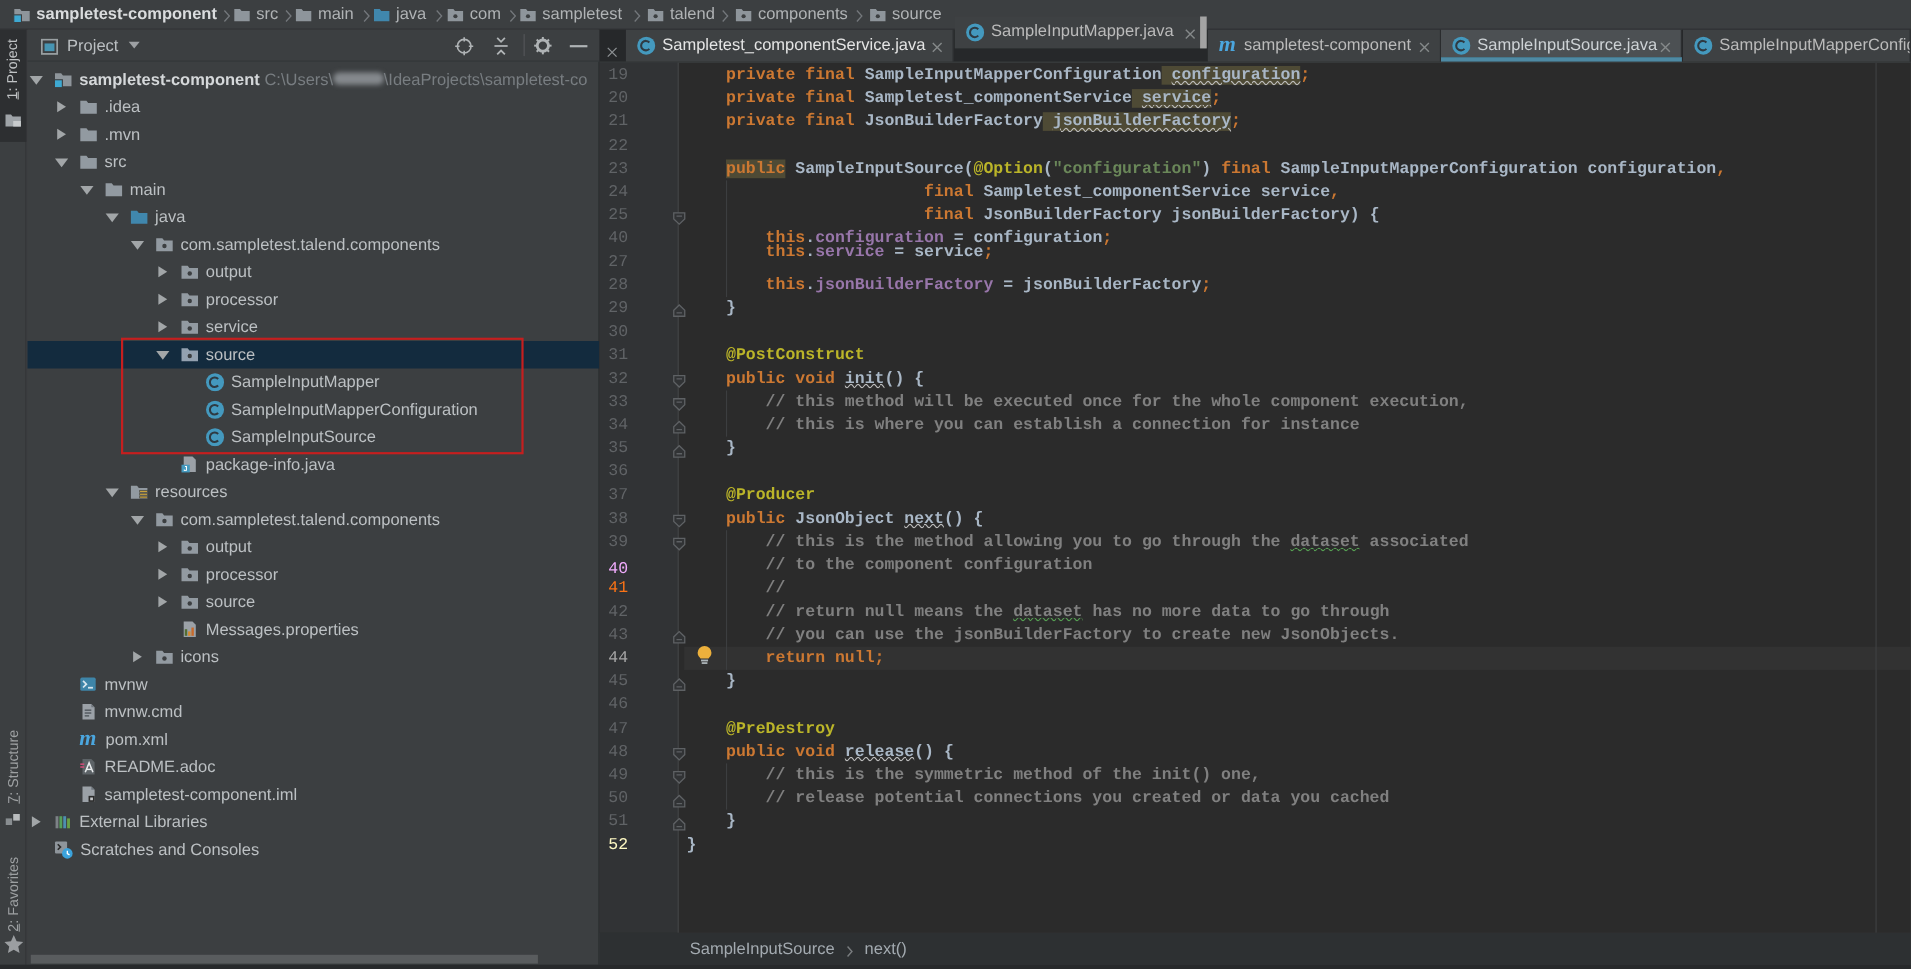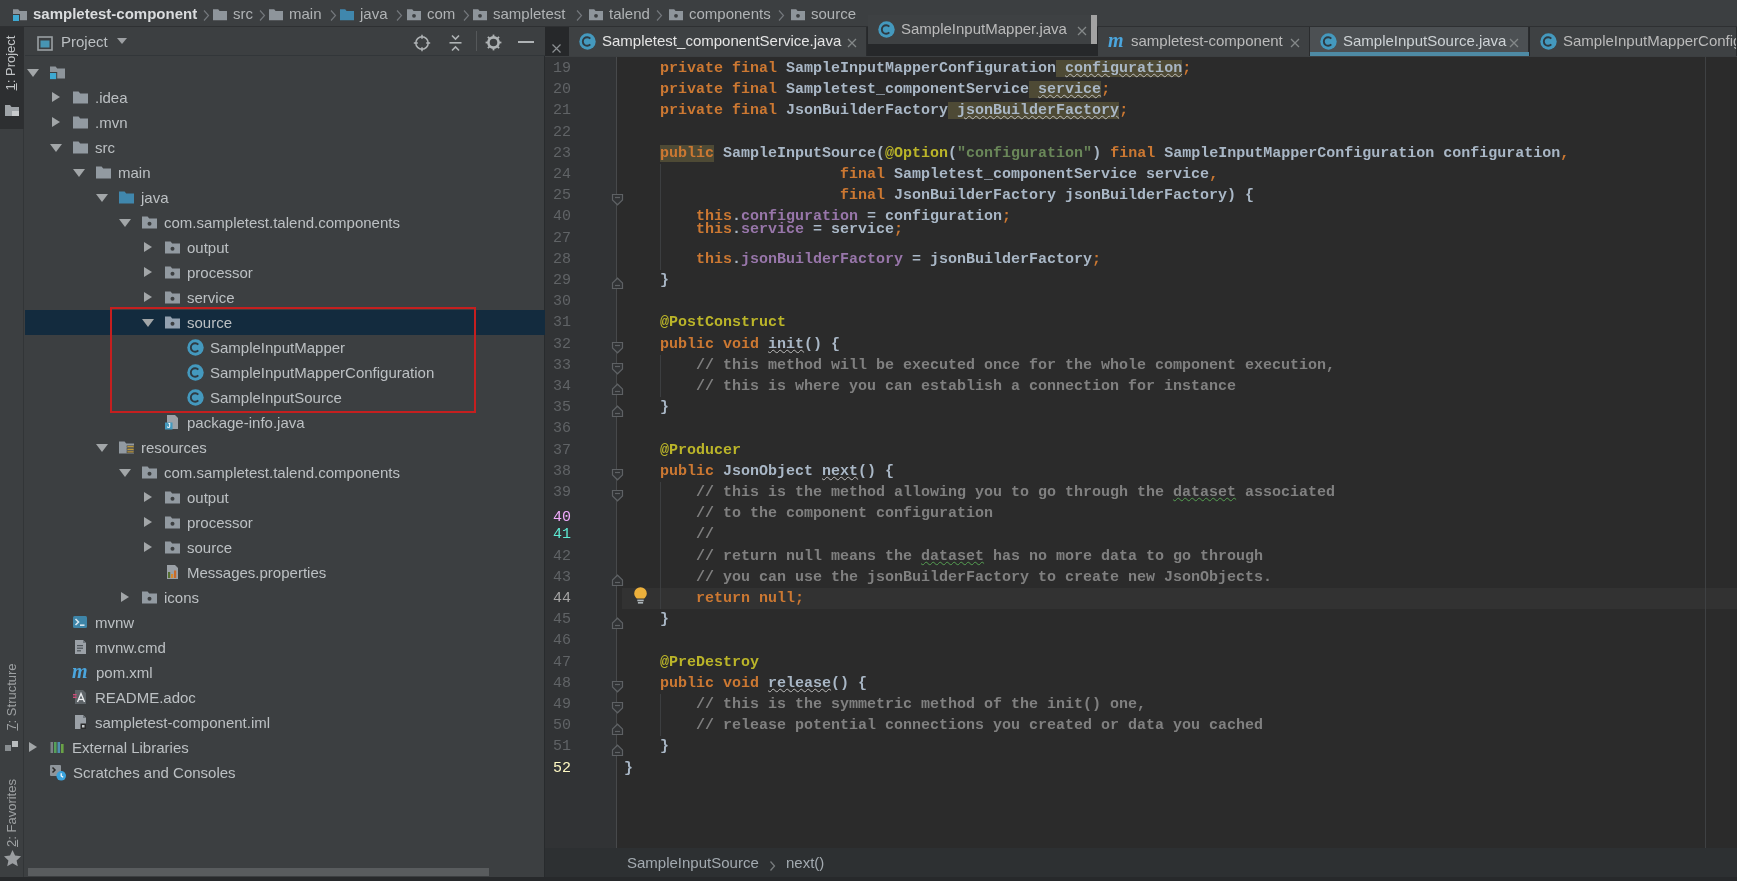--- a/index.html
+++ b/index.html
@@ -121,20 +121,21 @@
     </svg></div>
 <div class="abs" style="left:518px;top:41px;width:16px;height:2px;background:#afb3b5"></div>
 <div class="row" style="left:0;top:60px;width:545px">
     <span class="abs" style="left:27px;top:9px;width:0;height:0;border-left:6px solid transparent;border-right:6px solid transparent;border-top:8px solid #a2a6a8"></span>
     <span class="abs" style="left:49px;top:4px">
       <svg width="17" height="16" viewBox="0 0 17 16" style="display:block">
         <path fill="#8e959b" d="M1 2.5h5.6L8.2 4.6H16v9.9H1z"></path>
         <rect x="0.5" y="8.5" width="7.2" height="7.2" fill="#3ea9d2" stroke="#3c3f41" stroke-width="1"></rect>
       </svg>
     </span>
+    <span class="abs" style="left:72px;top:0"><b style="color:#d5d8da">sampletest-component</b><span style="color:#787d81">&nbsp;C:\Users\</span><span style="display:inline-block;width:46px;height:11px;background:#85898d;border-radius:5px;filter:blur(2.5px);vertical-align:baseline"></span><span style="color:#787d81">\IdeaProjects\sampletest-co</span></span>
   </div>
 <div class="row" style="left:0;top:85px;width:545px">
     <span class="abs" style="left:52px;top:7px;width:0;height:0;border-top:5.5px solid transparent;border-bottom:5.5px solid transparent;border-left:8px solid #a2a6a8"></span>
     <span class="abs" style="left:72px;top:4px">
       <svg width="17" height="16" viewBox="0 0 17 16" style="display:block">
         <path fill="#929aa1" d="M1 2.5h5.6L8.2 4.6H16v9.9H1z"></path>
       </svg>
     </span>
     <span class="abs" style="left:95px;top:0">.idea</span>
   </div>
@@ -502,21 +503,21 @@
 <div class="lnum" style="top:312.4px;color:#606366">31</div>
 <div class="lnum" style="top:333.6px;color:#606366">32</div>
 <div class="lnum" style="top:354.8px;color:#606366">33</div>
 <div class="lnum" style="top:376.0px;color:#606366">34</div>
 <div class="lnum" style="top:397.2px;color:#606366">35</div>
 <div class="lnum" style="top:418.4px;color:#606366">36</div>
 <div class="lnum" style="top:439.6px;color:#606366">37</div>
 <div class="lnum" style="top:460.8px;color:#606366">38</div>
 <div class="lnum" style="top:482.0px;color:#606366">39</div>
 <div class="lnum" style="top:507px;color:#f0abfc">40</div>
-<div class="lnum" style="top:524.4px;color:#5eead4">41</div>
+<div class="lnum" style="top:524.4px;color:#f97316">41</div>
 <div class="lnum" style="top:545.6px;color:#606366">42</div>
 <div class="lnum" style="top:566.8px;color:#606366">43</div>
 <div class="lnum" style="top:588.0px;color:#a5a5a5">44</div>
 <div class="lnum" style="top:609.2px;color:#606366">45</div>
 <div class="lnum" style="top:630.4px;color:#606366">46</div>
 <div class="lnum" style="top:651.6px;color:#606366">47</div>
 <div class="lnum" style="top:672.8px;color:#606366">48</div>
 <div class="lnum" style="top:694.0px;color:#606366">49</div>
 <div class="lnum" style="top:715.2px;color:#606366">50</div>
 <div class="lnum" style="top:736.4px;color:#606366">51</div>

